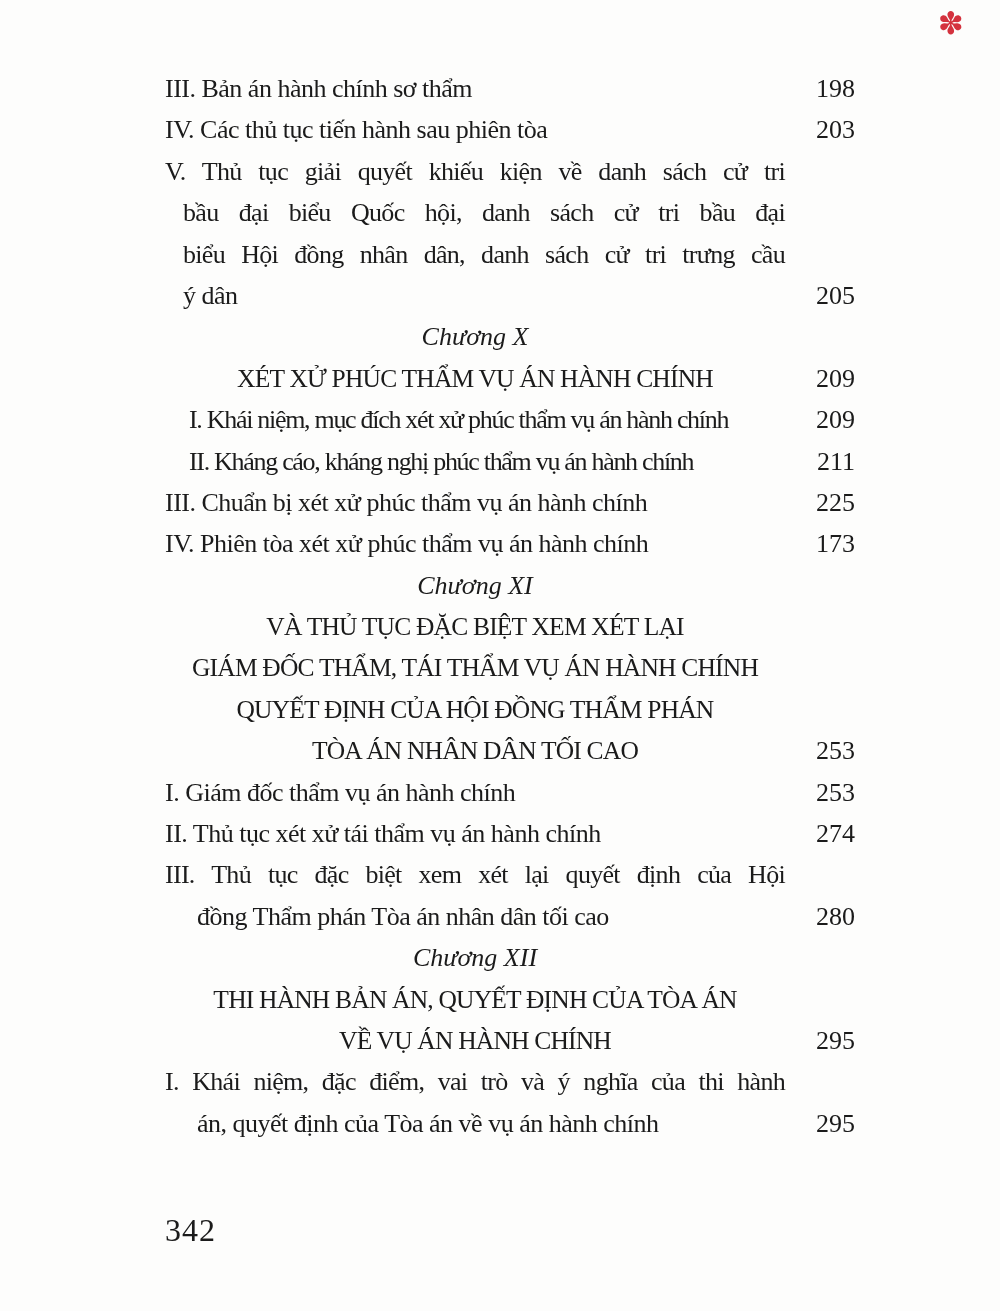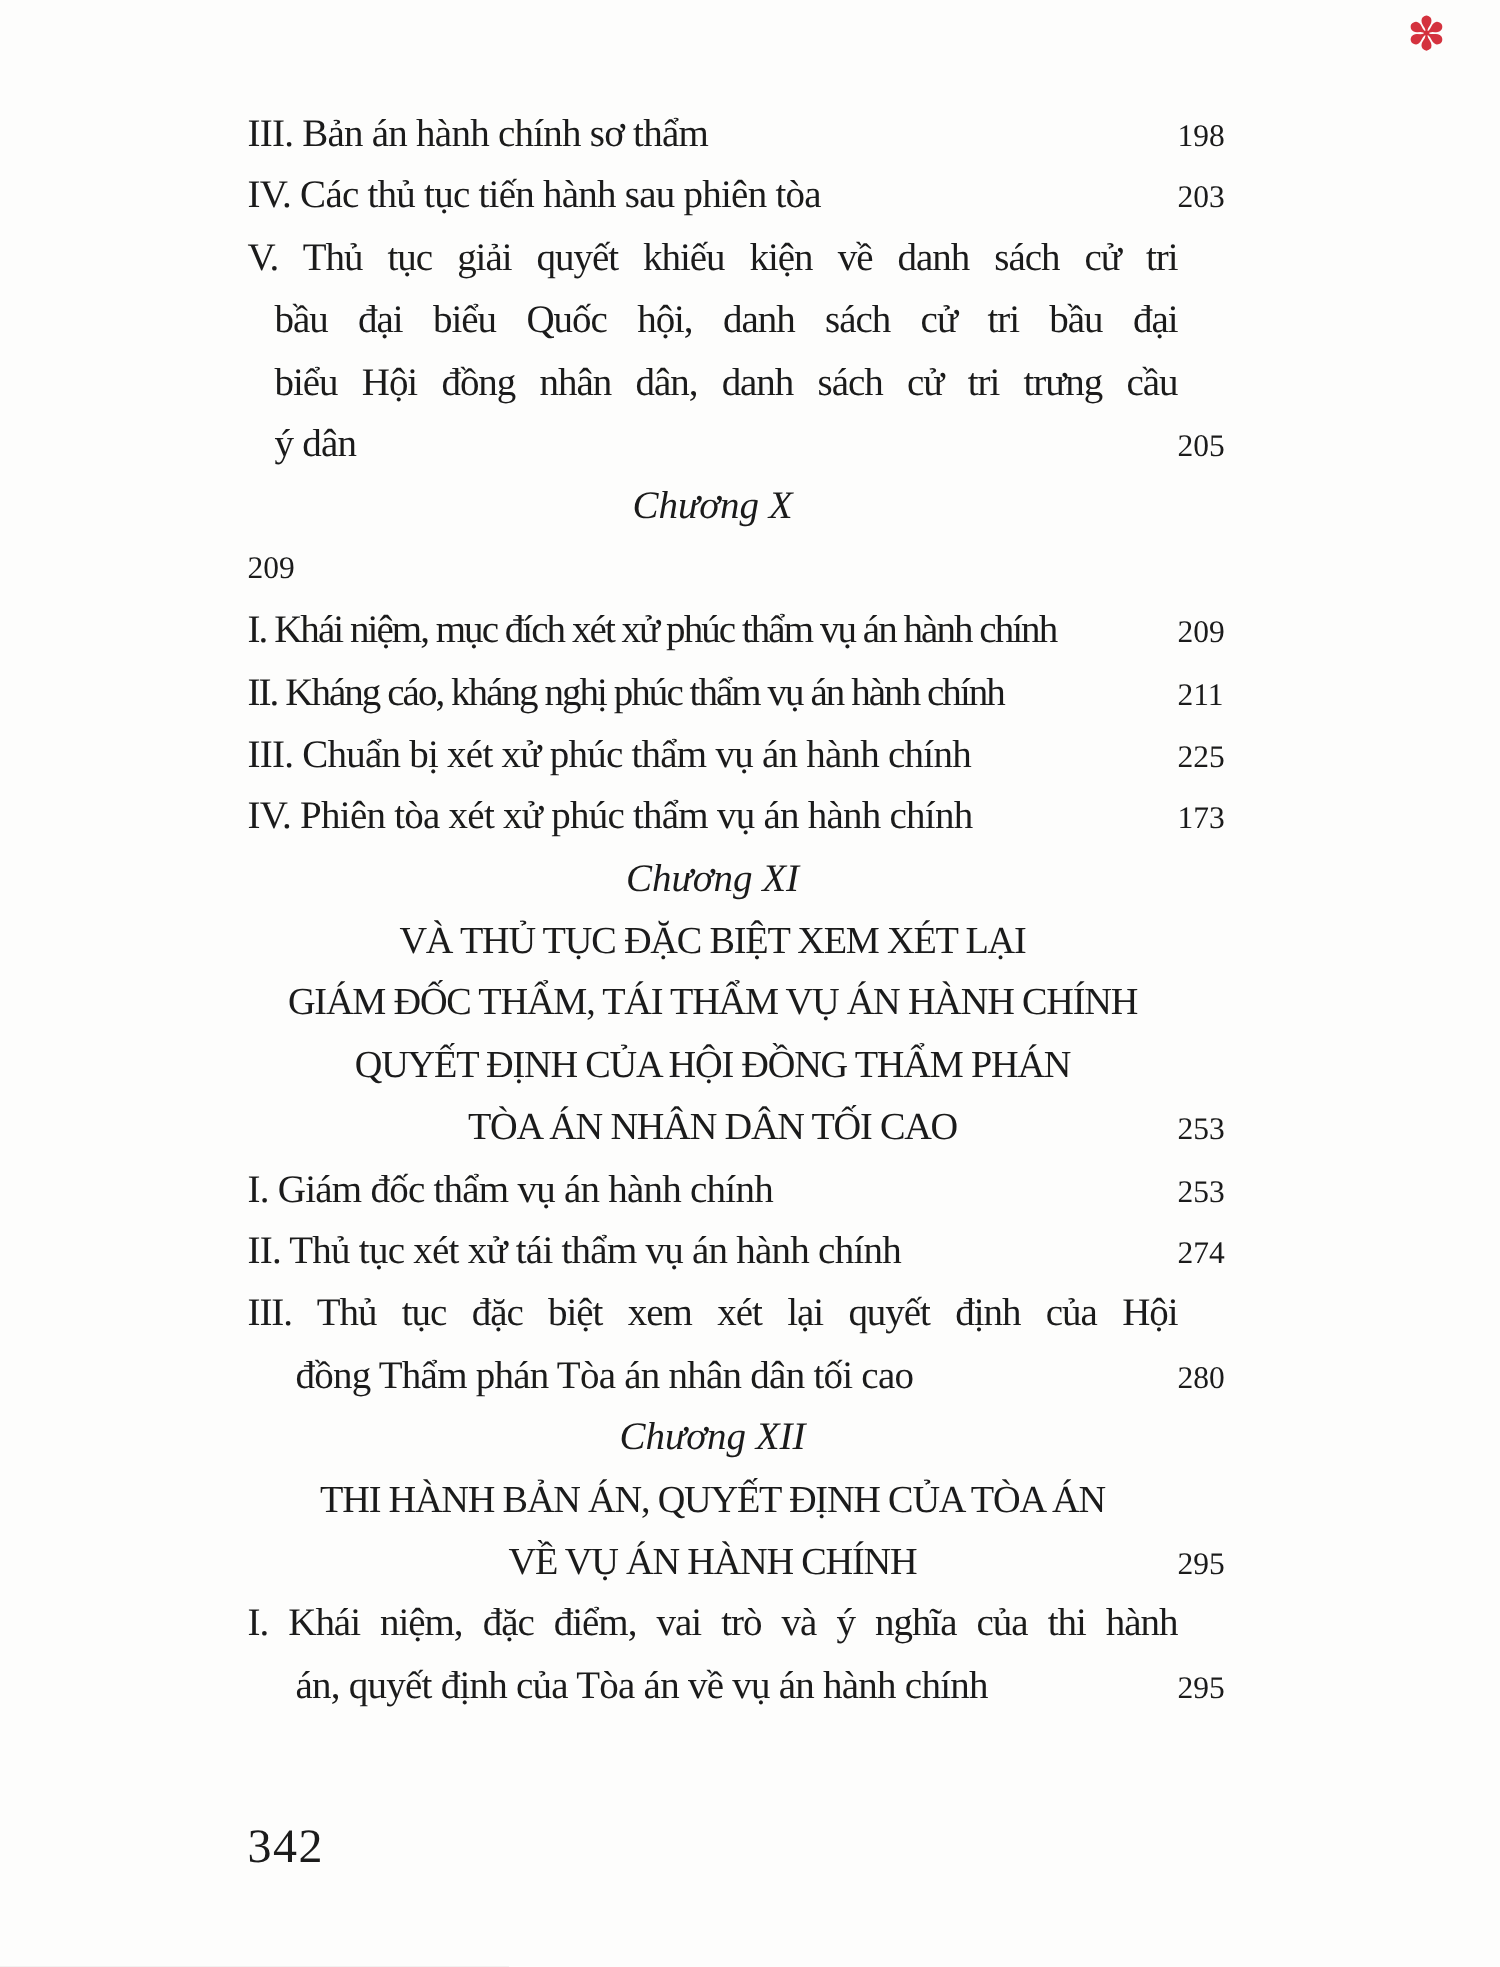--- a/index.html
+++ b/index.html
@@ -41,27 +41,27 @@
     flex: 0 0 auto;
     width: 620px;
     box-sizing: border-box;
     font-size: 26px;
     letter-spacing: -0.5px;
     white-space: nowrap;
     font-family: Liberation Serif, serif;
   }
   .line-page {
     flex: 1 1 auto;
-    text-align: left;
-    font-size: 21px;
+    text-align: right;
+    font-size: 26px;
     white-space: nowrap;
   }
   
   .l-item .line-text { text-align: left; }
-  .l-item-tight .line-text { letter-spacing: -1.3px; }
+  .l-item-tight .line-text { letter-spacing: -1.3px; margin-left: 24px; }
   .l-item-justify .line-text {
     white-space: normal;
     text-align: justify;
     text-align-last: justify;
     letter-spacing: -0.7px;
   }
   .l-chapter-label .line-text {
     text-align: center;
     font-style: italic;
     letter-spacing: 0;
@@ -109,20 +109,21 @@
   </div>
       <div class="toc-line l-item">
     <span class="line-text" style="padding-left: 18px;">ý dân</span>
     <span class="line-page">205</span>
   </div>
       <div class="toc-line l-chapter-label">
     <span class="line-text">Chương X</span>
     <span class="line-page"></span>
   </div>
       <div class="toc-line l-chapter-title">
+    <span class="line-text">XÉT XỬ PHÚC THẨM VỤ ÁN HÀNH CHÍNH</span>
     <span class="line-page">209</span>
   </div>
       <div class="toc-line l-item-tight">
     <span class="line-text">I. Khái niệm, mục đích xét xử phúc thẩm vụ án hành chính</span>
     <span class="line-page">209</span>
   </div>
       <div class="toc-line l-item-tight">
     <span class="line-text">II. Kháng cáo, kháng nghị phúc thẩm vụ án hành chính</span>
     <span class="line-page">211</span>
   </div>

